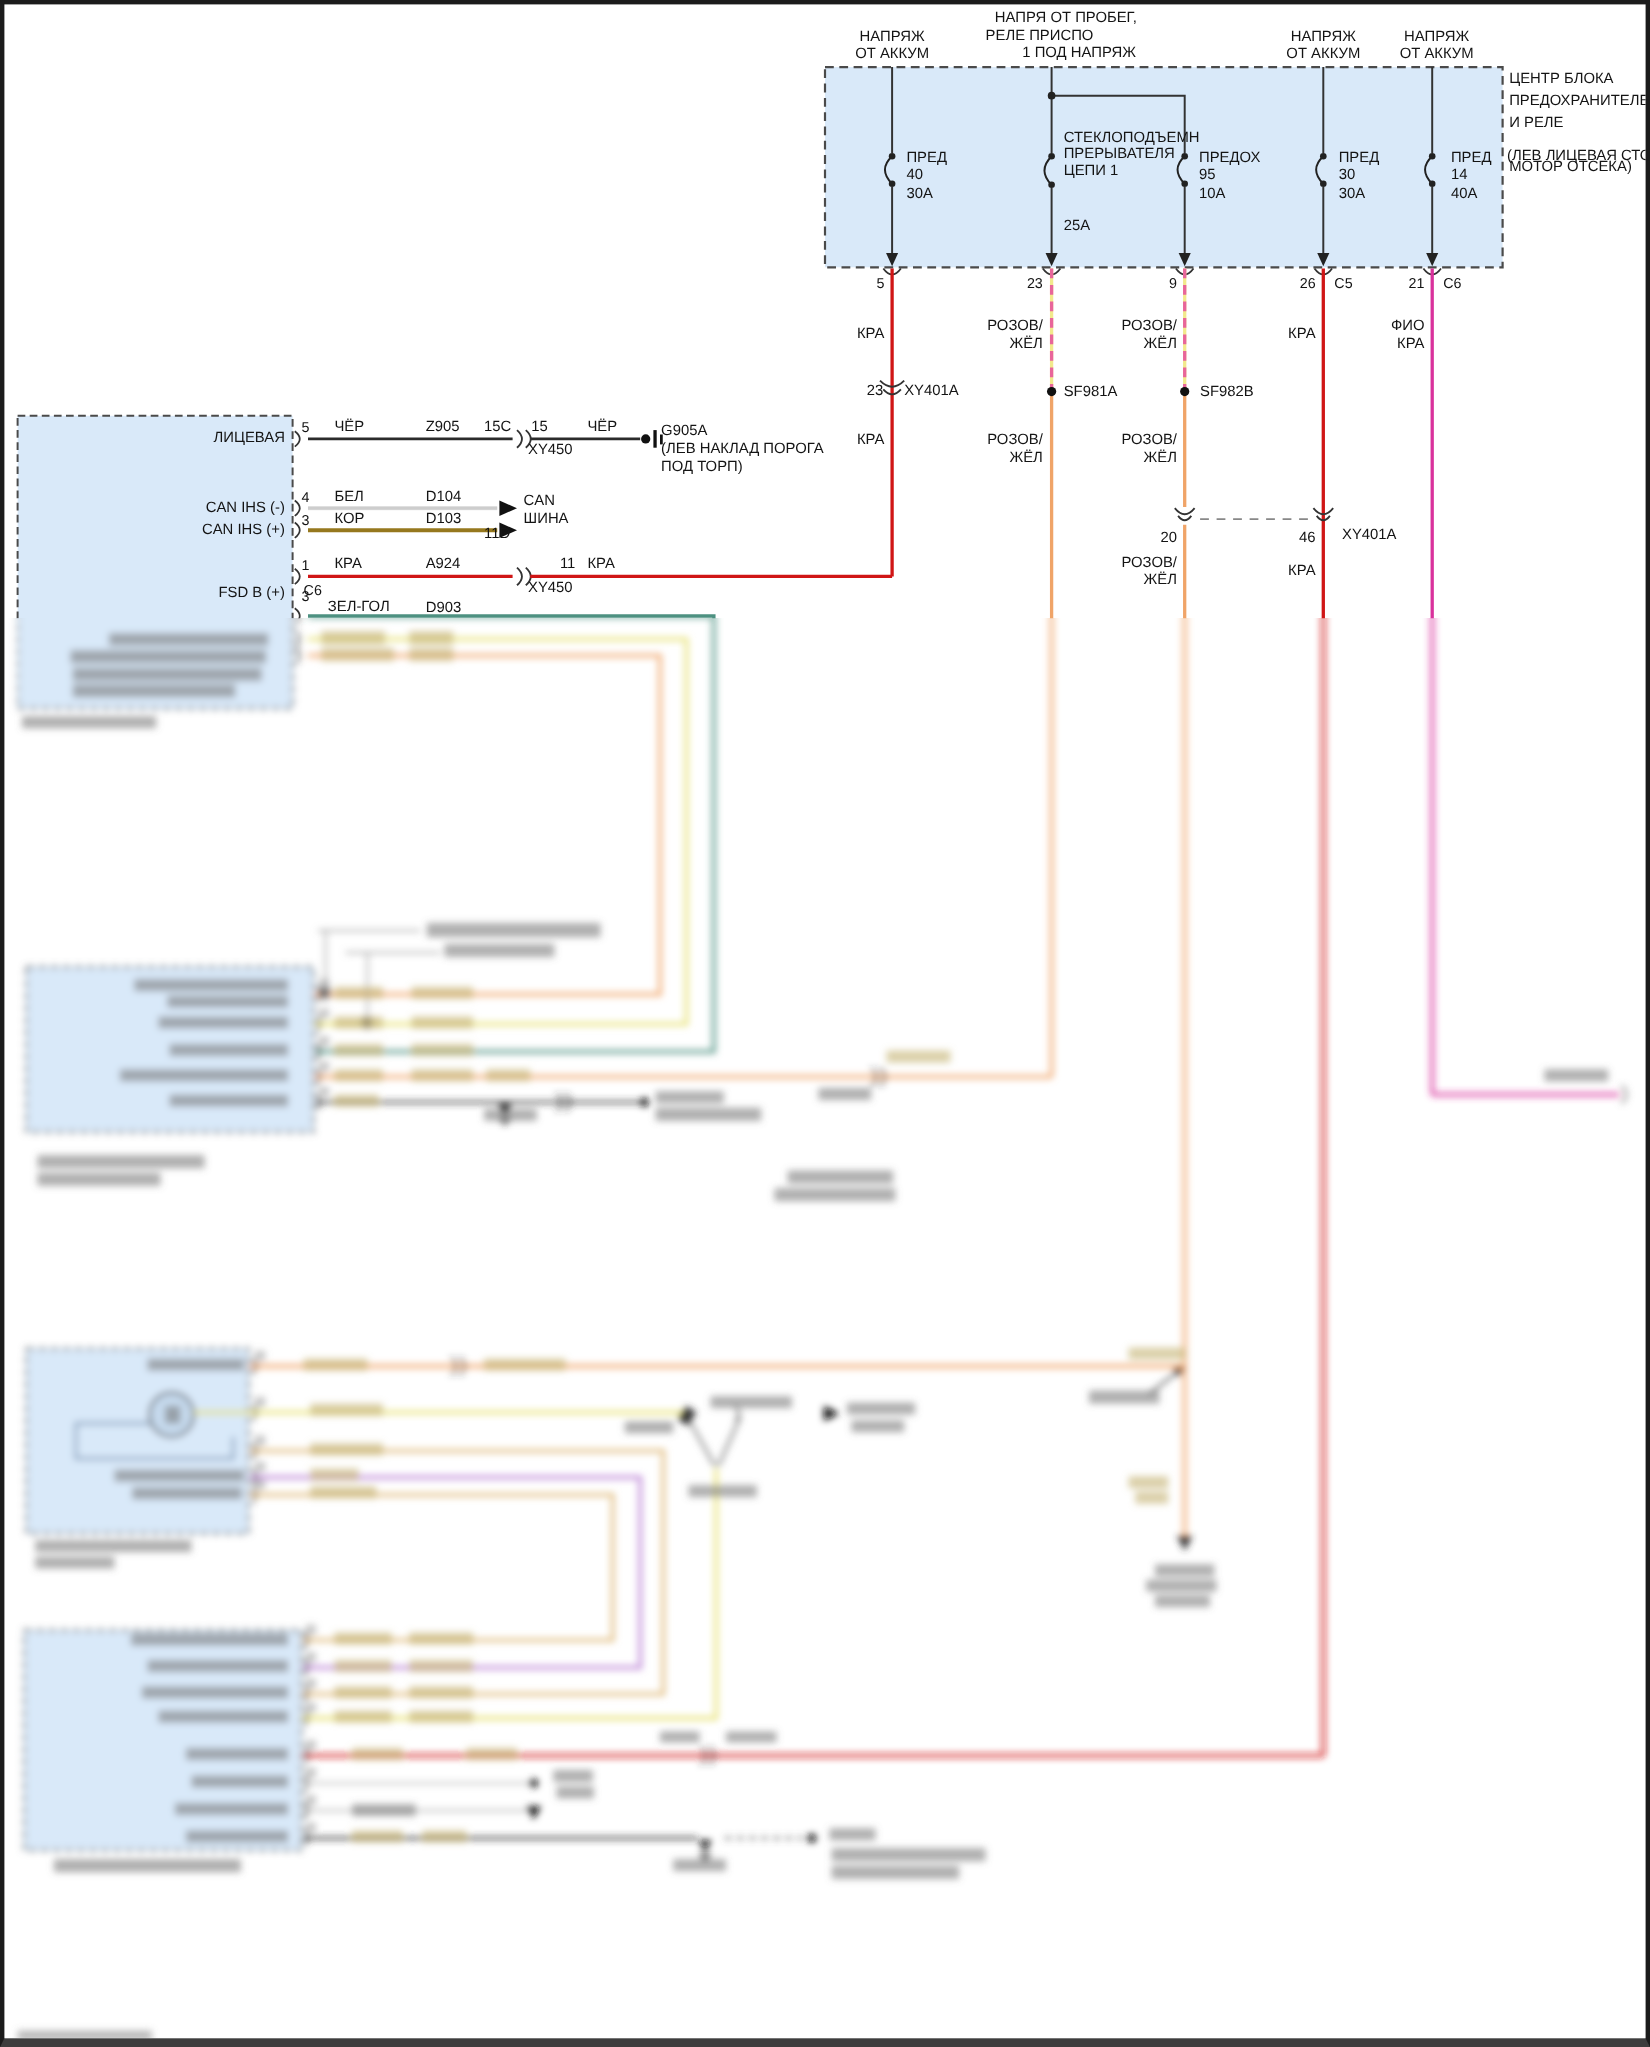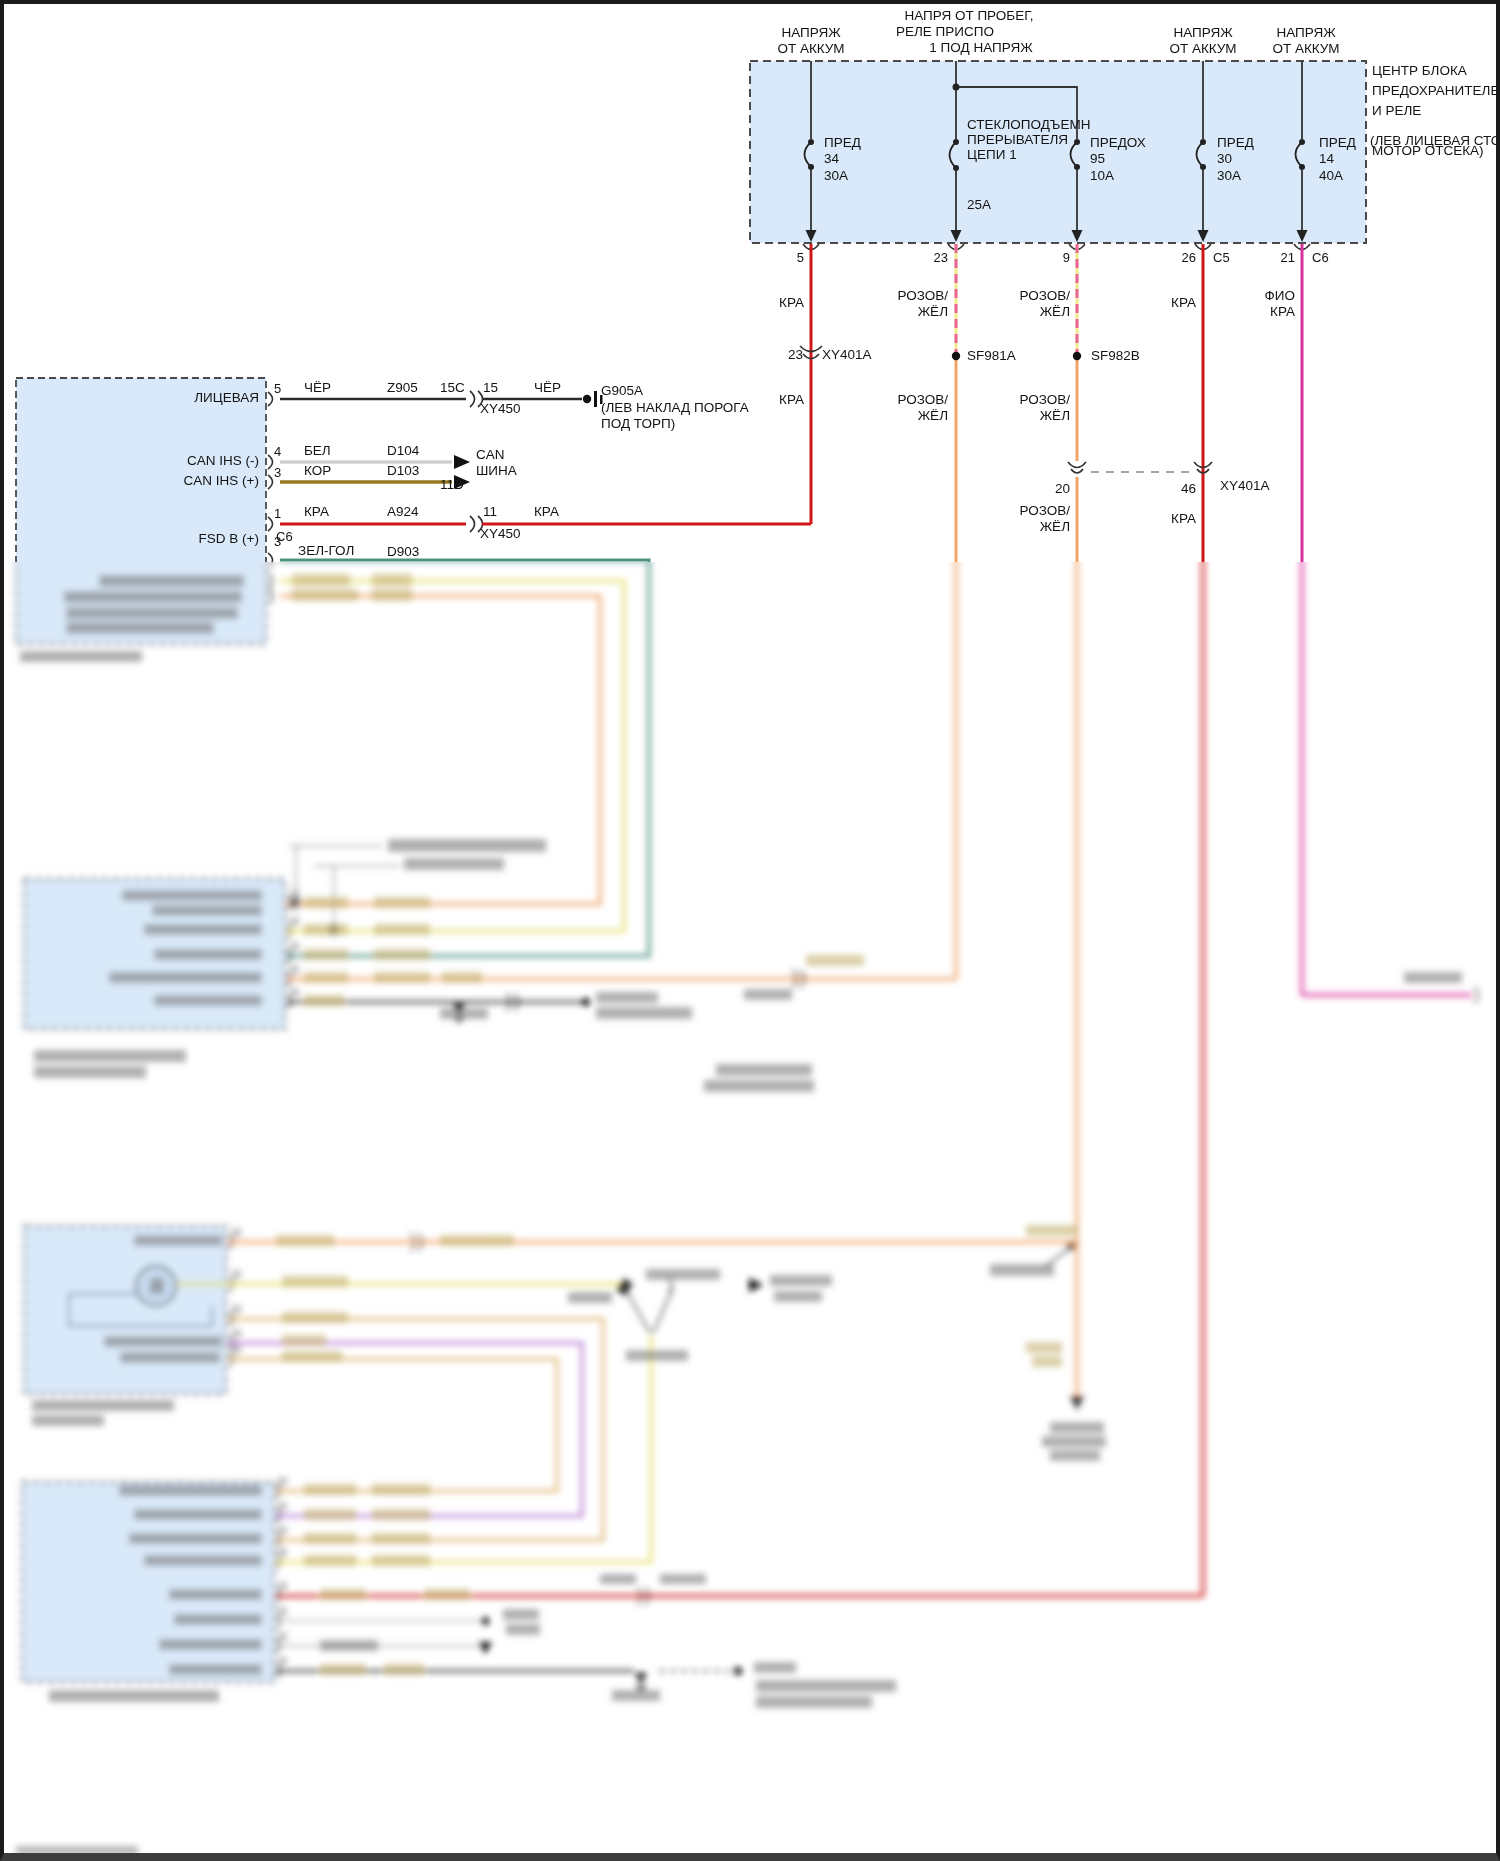--- a/index.html
+++ b/index.html
@@ -367,21 +367,21 @@
 <div class="t ca" style="left:1302px;top:22px">НАПРЯЖ</div>
 <div class="t ca" style="left:1302px;top:38px">ОТ АККУМ</div>
 
 <div class="t" style="left:1368px;top:60px">ЦЕНТР БЛОКА</div>
 <div class="t" style="left:1368px;top:80px">ПРЕДОХРАНИТЕЛЕЙ</div>
 <div class="t" style="left:1368px;top:100px">И РЕЛЕ</div>
 <div class="t" style="left:1366px;top:130px">(ЛЕВ ЛИЦЕВАЯ СТОР</div>
 <div class="t" style="left:1368px;top:140px">МОТОР ОТСЕКА)</div>
 
 <div class="t" style="left:820px;top:132px">ПРЕД</div>
-<div class="t" style="left:820px;top:148px">34</div>
+<div class="t" style="left:820px;top:148px">40</div>
 <div class="t" style="left:820px;top:165px">30A</div>
 <div class="t" style="left:963px;top:114px">СТЕКЛОПОДЪЕМН</div>
 <div class="t" style="left:963px;top:129px">ПРЕРЫВАТЕЛЯ</div>
 <div class="t" style="left:963px;top:144px">ЦЕПИ 1</div>
 <div class="t" style="left:963px;top:194px">25A</div>
 <div class="t" style="left:1086px;top:132px">ПРЕДОХ</div>
 <div class="t" style="left:1086px;top:148px">95</div>
 <div class="t" style="left:1086px;top:165px">10A</div>
 <div class="t" style="left:1213px;top:132px">ПРЕД</div>
 <div class="t" style="left:1213px;top:148px">30</div>
@@ -443,20 +443,20 @@
 <div class="t ra" style="left:255px;top:470px">CAN IHS (+)</div>
 <div class="t sm" style="left:270px;top:462px">3</div>
 <div class="t" style="left:300px;top:460px">КОР</div>
 <div class="t" style="left:383px;top:460px">D103</div>
 <div class="t ra" style="left:255px;top:528px">FSD B (+)</div>
 <div class="t sm" style="left:270px;top:503px">1</div>
 <div class="t sm" style="left:272px;top:526px">C6</div>
 <div class="t" style="left:300px;top:501px">КРА</div>
 <div class="t" style="left:383px;top:501px">A924</div>
 <div class="t" style="left:436px;top:474px">11D</div>
-<div class="t" style="left:479px;top:501px">11</div>
+<div class="t" style="left:505px;top:501px">11</div>
 <div class="t" style="left:476px;top:523px">XY450</div>
 <div class="t" style="left:530px;top:501px">КРА</div>
 <div class="t sm" style="left:270px;top:531px">3</div>
 <div class="t" style="left:294px;top:540px">ЗЕЛ-ГОЛ</div>
 <div class="t" style="left:383px;top:541px">D903</div>
 
 </div>
 
 </body></html>

